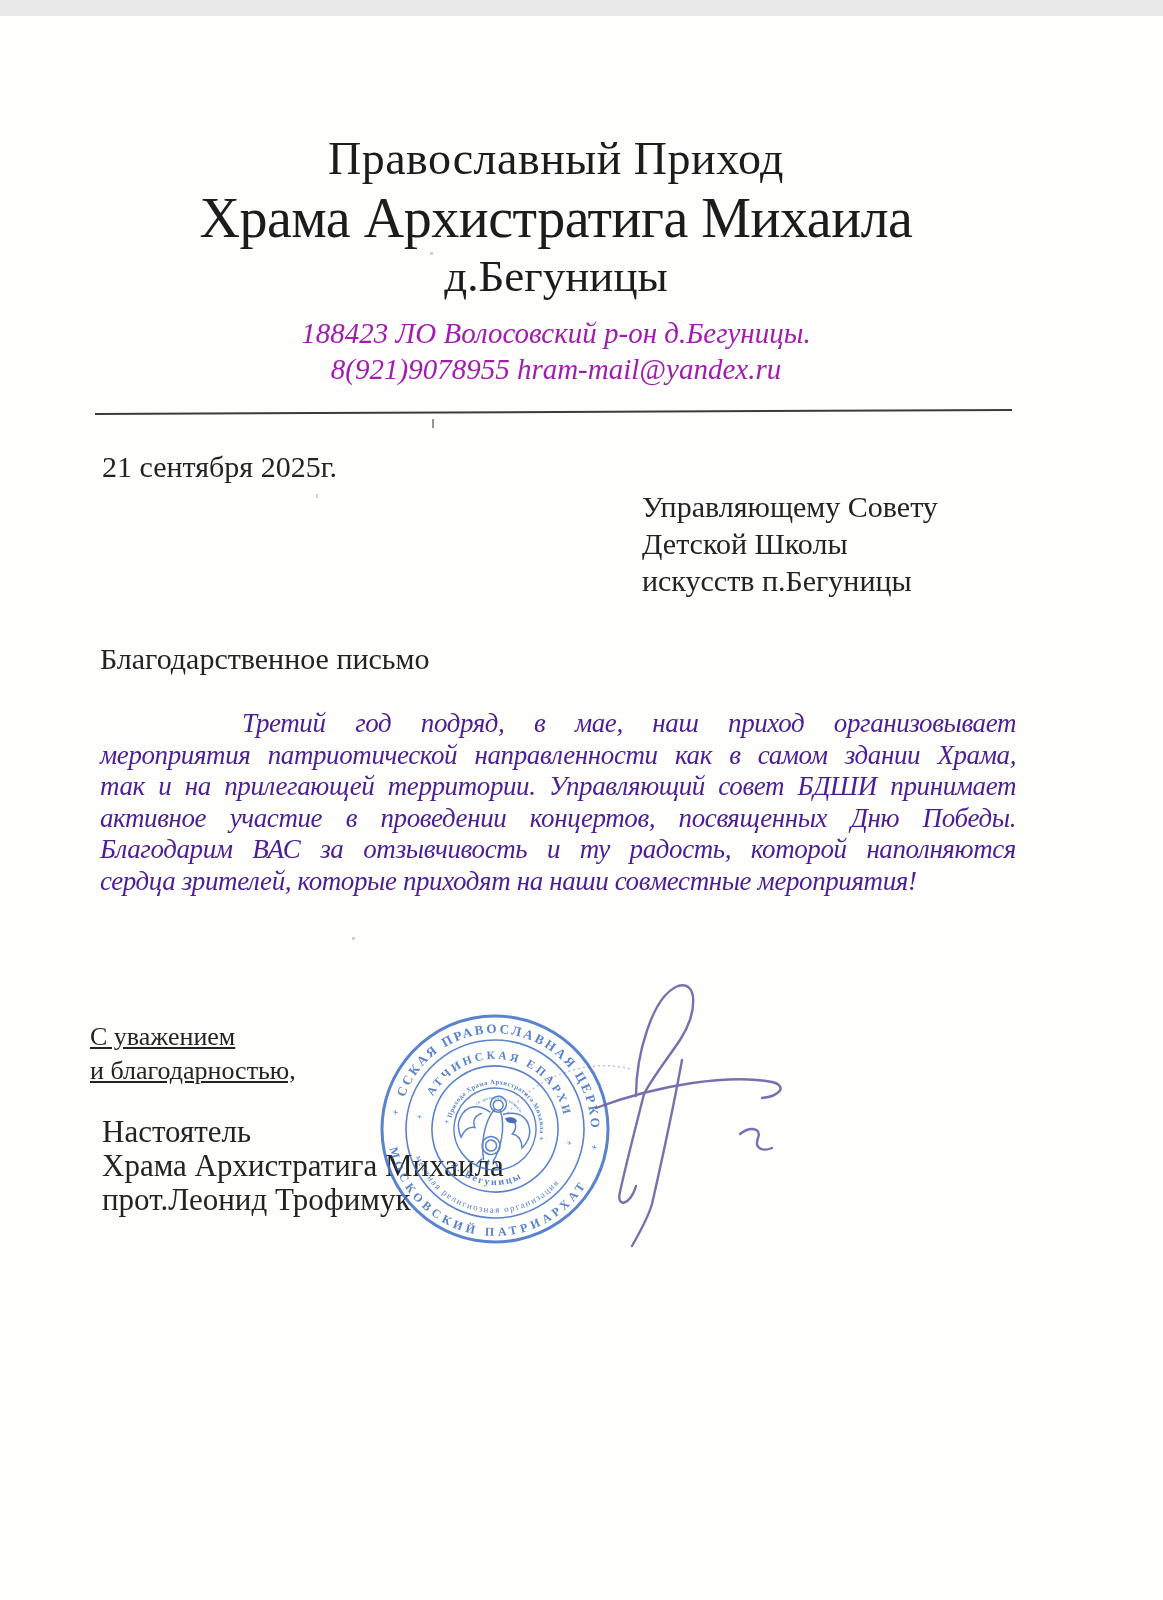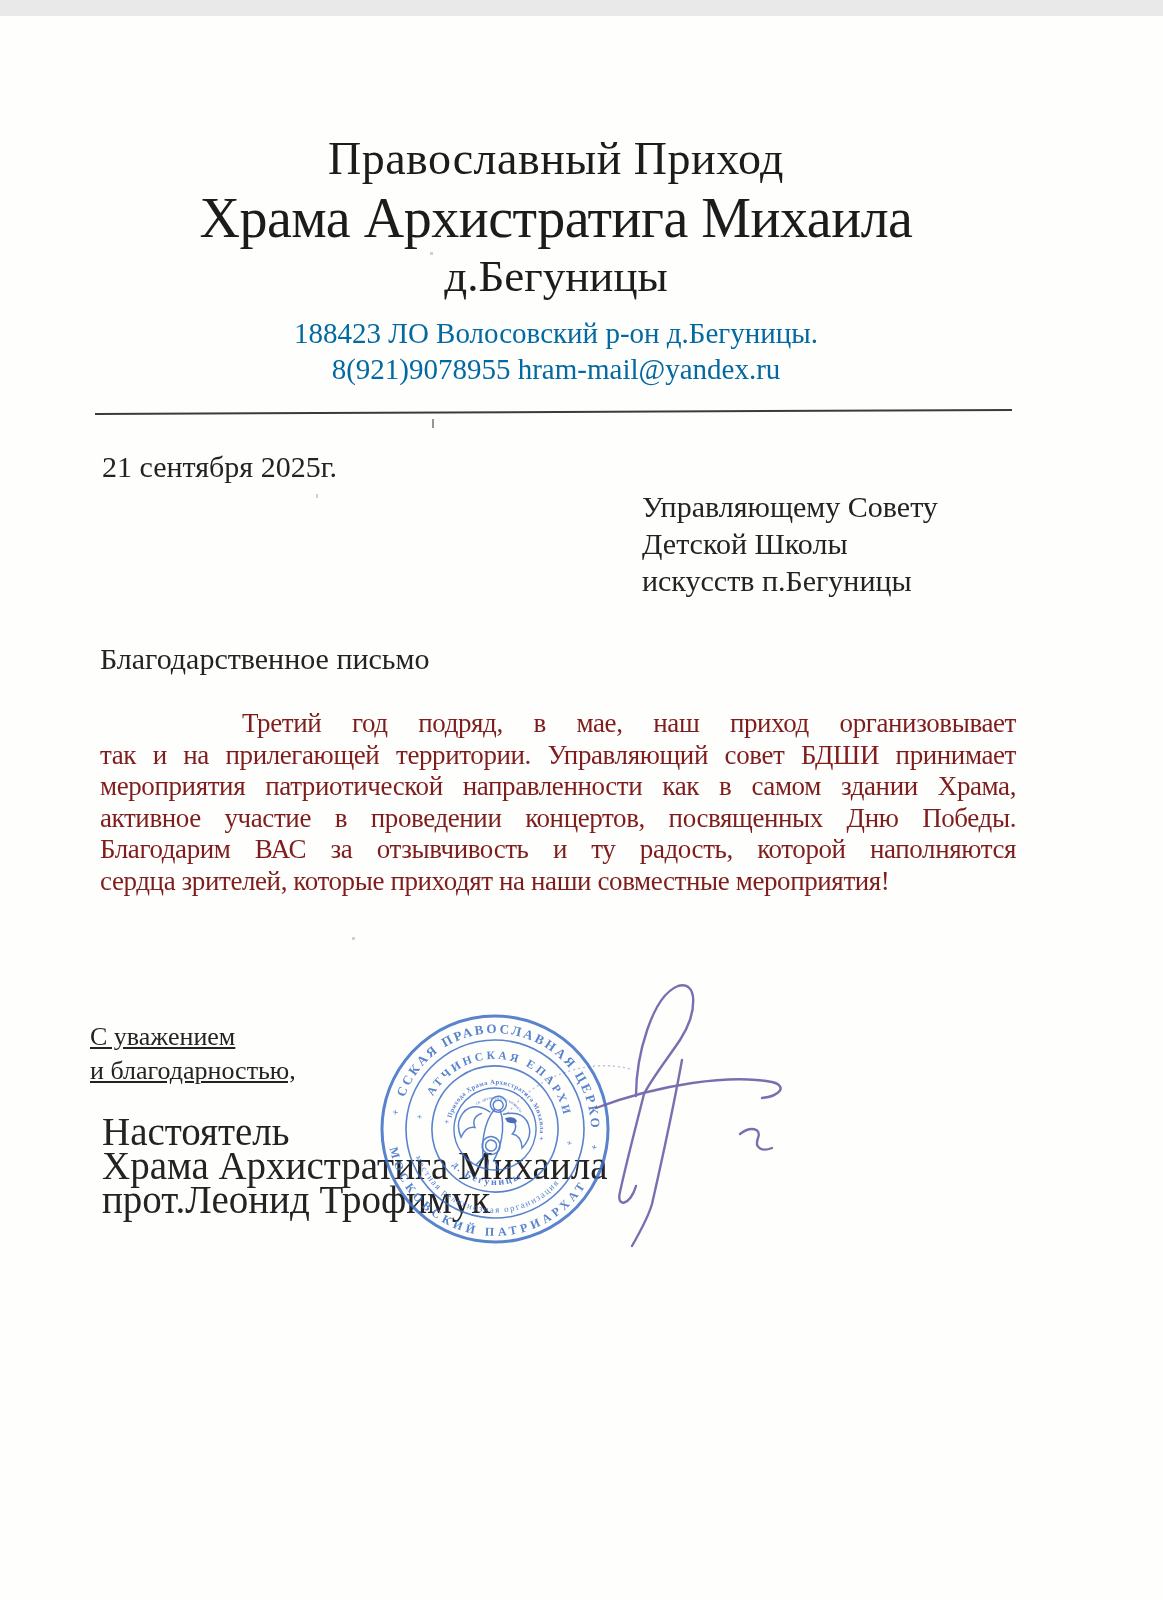--- a/index.html
+++ b/index.html
@@ -11,37 +11,37 @@
     font-family:"Liberation Serif", serif;
     color:#232323;
     overflow:hidden;
   }
   .abs{position:absolute;}
   
   .letterhead{left:100px;top:118px;width:912px;text-align:center;line-height:1.08;color:#1c1c1c;}
   .lh1{font-size:46px;letter-spacing:0.5px;}
   .lh2{font-size:56px;letter-spacing:-0.5px;margin-top:4px;}
   .lh3{font-size:45px;margin-top:4px;}
-  .lh-contacts{margin-top:14px;font-size:29px;line-height:36px;color:#0369a1;}
+  .lh-contacts{margin-top:14px;font-size:29px;line-height:36px;color:#a21caf;font-style:italic;}
   .rule{left:95px;top:395px;width:917px;height:2px;background:#3b3b3b;transform:rotate(-0.25deg);}
   .rule-tick{left:432px;top:403px;width:2px;height:9px;background:#6a6a6a;opacity:.7;}
   
   .date{left:102px;top:434px;font-size:30px;}
   .recipient{left:642px;top:472px;font-size:30px;line-height:37px;}
   
   .title{left:100px;top:626px;width:916px;font-size:30px;}
   
-  .para{left:100px;top:692px;width:916px;font-size:27px;letter-spacing:-0.4px;color:#7f1d1d;}
+  .para{left:100px;top:692px;width:916px;font-size:27px;letter-spacing:-0.4px;color:#4c1d95;font-style:italic;}
   .para .ln{height:31.5px;line-height:31.5px;text-align:justify;text-align-last:justify;white-space:nowrap;}
   .para .ln.first{padding-left:142px;width:774px;}
   .para .ln.last{text-align-last:left;}
   .wish{left:140px;top:901px;width:916px;text-align:center;font-size:28px;}
   
   .closing1{left:90px;top:1004px;font-size:26px;line-height:34px;text-decoration:underline;}
-  .closing2{left:102px;top:1099px;font-size:39px;line-height:34px;}
+  .closing2{left:102px;top:1099px;font-size:31px;line-height:34px;}
   
   .stamp-wrap{left:375px;top:993px;width:240px;height:240px;}
   .sig-wrap{left:480px;top:935px;width:320px;height:320px;}
   .stamp-text{font-family:"Liberation Serif", serif;font-weight:bold;}
   .speck{position:absolute;background:#9a9a9a;opacity:.45;}
 </style>
 </head>
 <body>
 
 <div class="page">
@@ -62,22 +62,22 @@
   <div class="abs recipient">
     <div>Управляющему Совету</div>
     <div>Детской Школы</div>
     <div>искусств п.Бегуницы</div>
   </div>
 
   <div class="abs title">Благодарственное письмо</div>
 
   <div class="abs para">
     <div class="ln first">Третий год подряд, в мае, наш приход организовывает</div>
+    <div class="ln">мероприятия патриотической направленности как в самом здании Храма,</div>
     <div class="ln">так и на прилегающей территории. Управляющий совет БДШИ принимает</div>
-    <div class="ln">мероприятия патриотической направленности как в самом здании Храма,</div>
     <div class="ln">активное участие в проведении концертов, посвященных Дню Победы.</div>
     <div class="ln">Благодарим ВАС за отзывчивость и ту радость, которой наполняются</div>
     <div class="ln last">сердца зрителей, которые приходят на наши совместные мероприятия!</div>
   </div>
 
   <div class="abs closing1">
     <div>С уважением</div>
     <div>и благодарностью,</div>
   </div>
   <div class="abs closing2">

